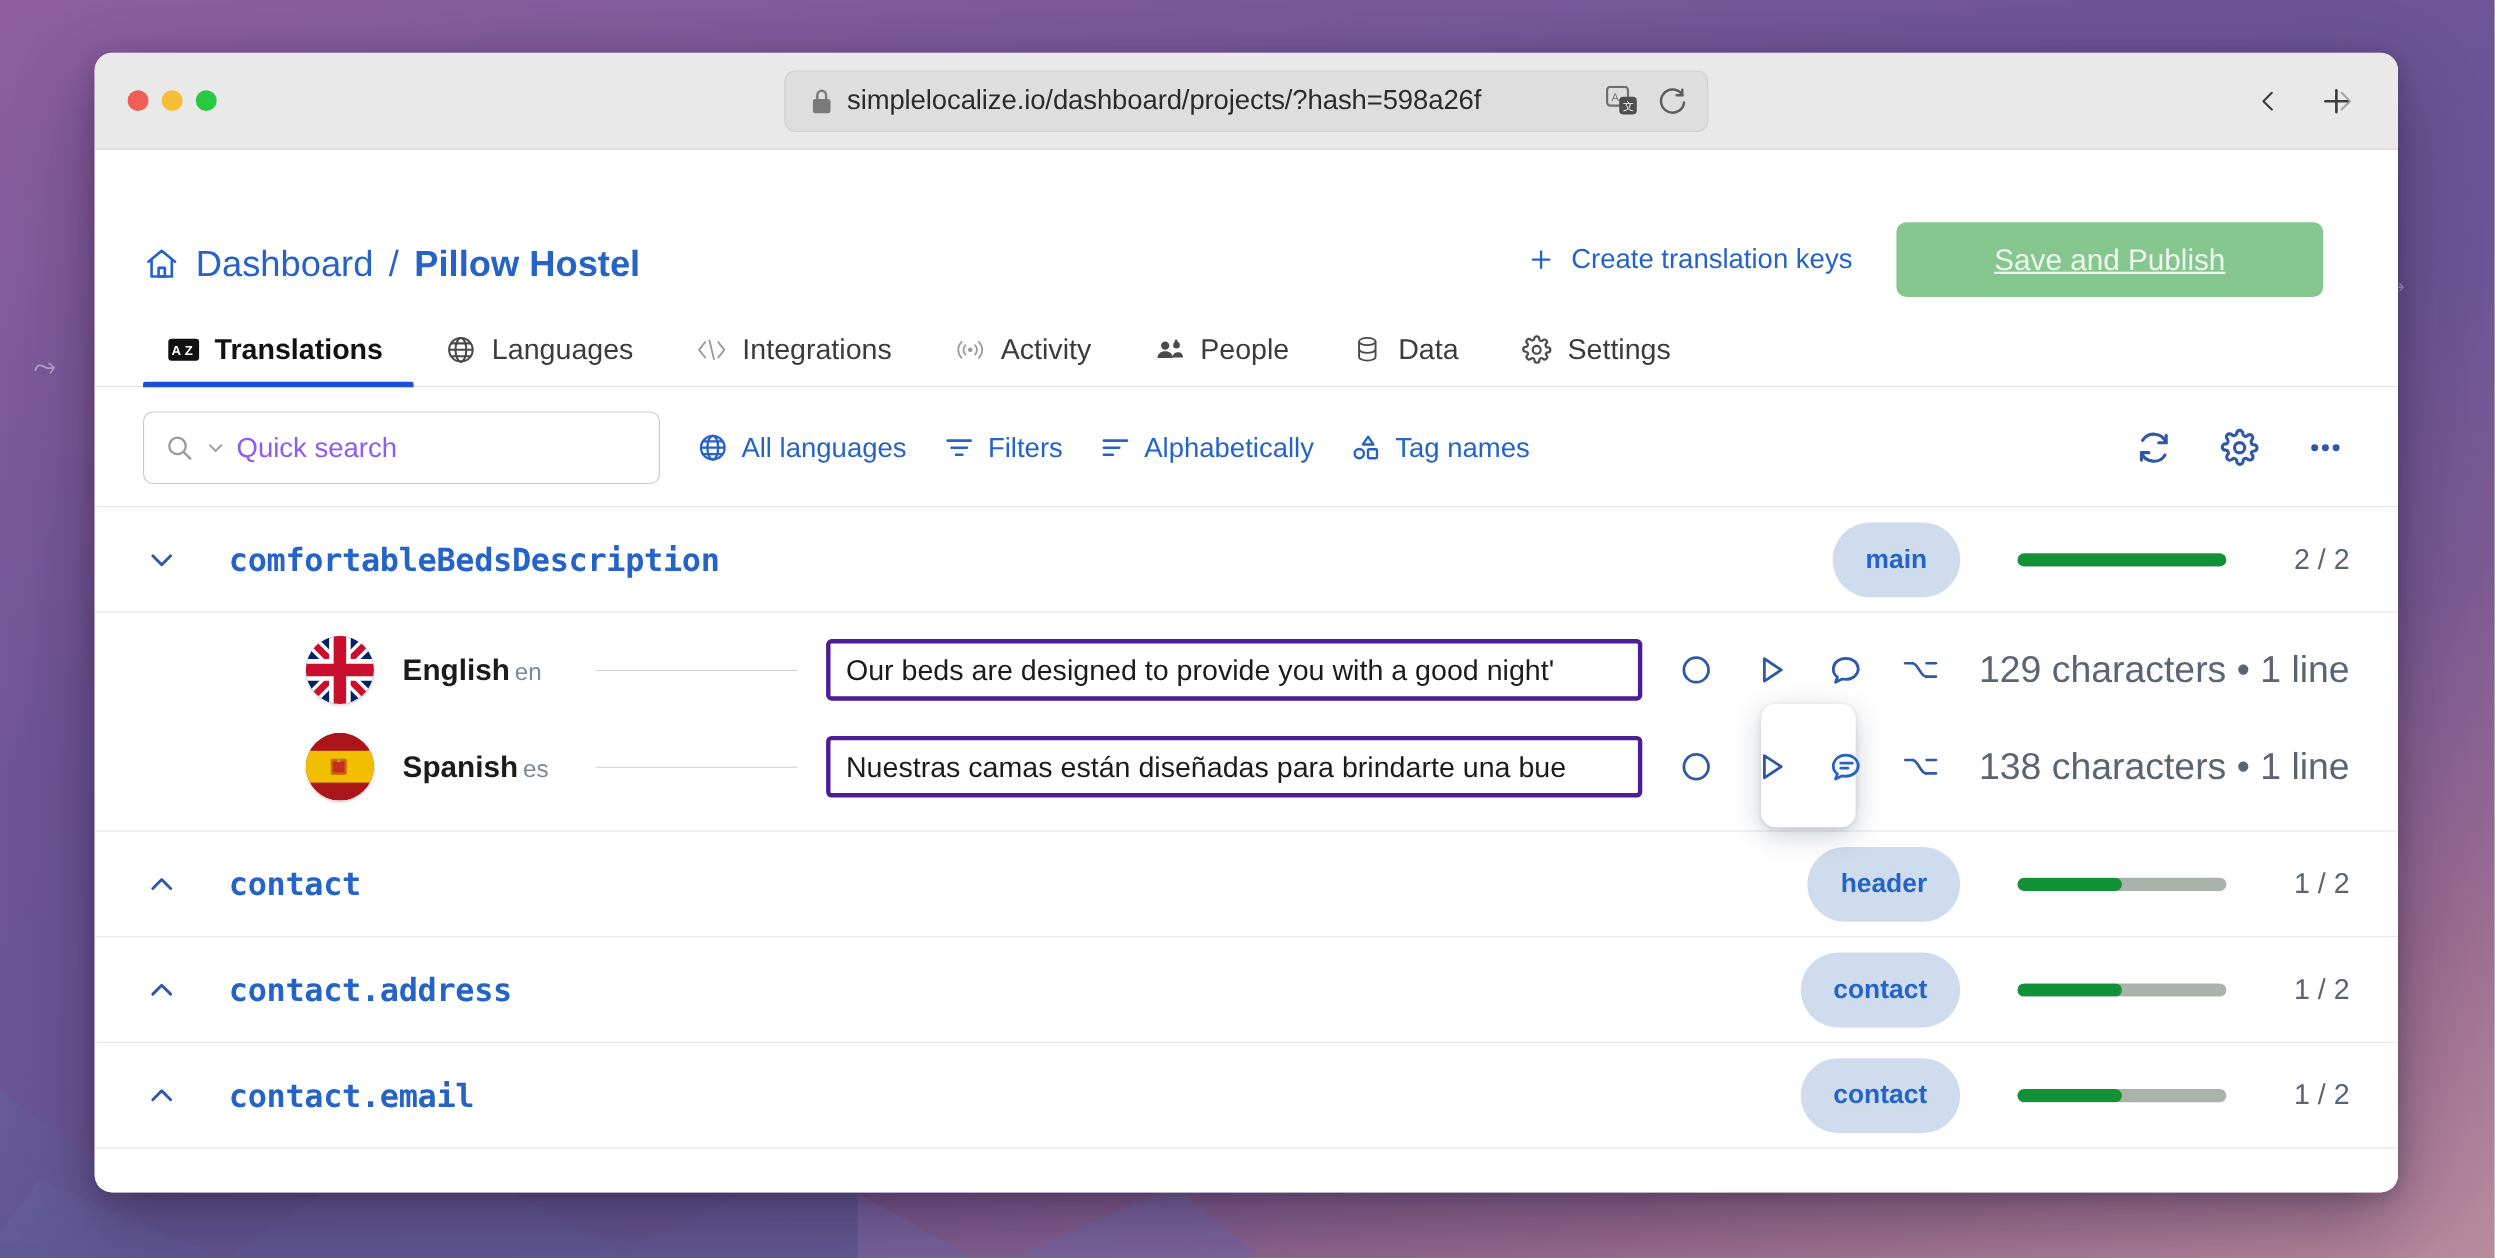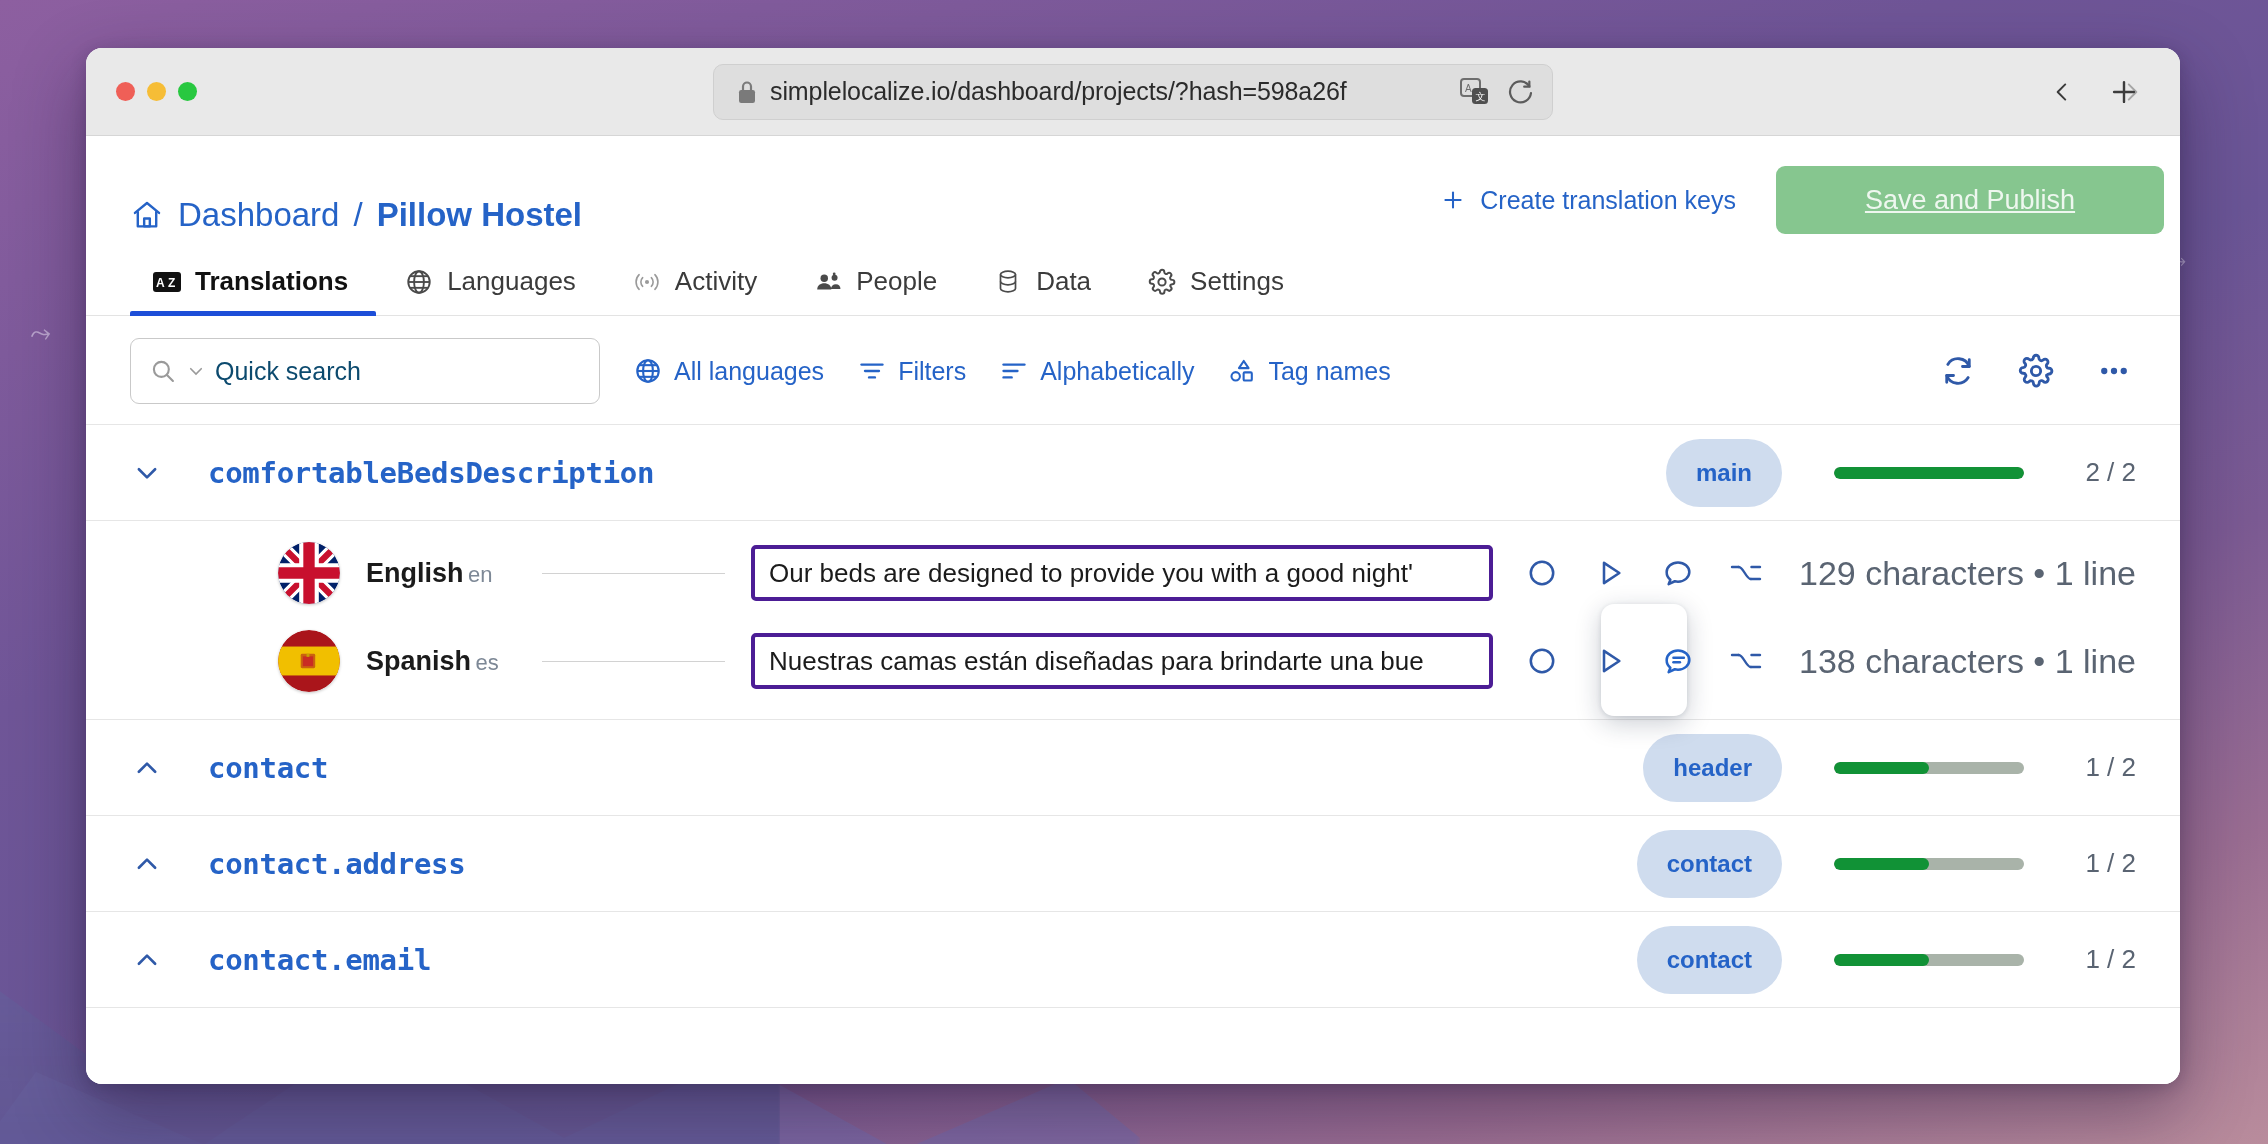--- a/index.html
+++ b/index.html
@@ -102,24 +102,25 @@
 
   .plusbtn {
     position: absolute; right: 34px; top: 50%; transform: translateY(-50%);
     width: 34px; height: 34px;
   }
 
   
   #appbody { flex: 1 1 auto; background: #ffffff; display: flex; flex-direction: column; min-height: 0; }
 
   #apphead {
-    padding: 30px 16px 0 44px;
+    padding: 30px 68px 0 44px;
     display: flex;
-    align-items: flex-end;
+    align-items: center;
     justify-content: space-between;
+    margin-top: 36px;
   }
   .breadcrumb {
     display: flex; align-items: center; gap: 14px;
     font-size: 33px; color: #2563c7; font-weight: 400;
     padding-top: 8px;
   }
   .breadcrumb .sep { color: #2563c7; }
   .breadcrumb .proj { font-weight: 700; }
 
   .headactions { display: flex; align-items: center; gap: 40px; }
@@ -178,21 +179,21 @@
   }
   .searchbox {
     width: 470px; height: 66px;
     border: 1px solid #c9c9c9;
     border-radius: 9px;
     display: flex; align-items: center;
     gap: 10px;
     padding: 0 18px;
     background: #fff;
   }
-  .searchbox .ph { color: #0c4a6e; font-size: 25px; }
+  .searchbox .ph { color: #8b5cf6; font-size: 25px; }
   .tbtn {
     display: flex; align-items: center; gap: 12px;
     color: #2563c7; font-size: 25px; font-weight: 400; cursor: pointer;
     white-space: nowrap;
   }
   .tbspace { flex: 1 1 auto; }
   .iconbtn { width: 44px; height: 44px; display: flex; align-items: center; justify-content: center; cursor: pointer; }
   .rightIcons { display: flex; align-items: center; gap: 34px; }
 
   
@@ -388,20 +389,30 @@
                 <circle cx="12" cy="12" r="9.2"></circle>
                 <ellipse cx="12" cy="12" rx="4.2" ry="9.2"></ellipse>
                 <line x1="2.8" y1="12" x2="21.2" y2="12"></line>
                 <line x1="4.2" y1="7" x2="19.8" y2="7"></line>
                 <line x1="4.2" y1="17" x2="19.8" y2="17"></line>
               </svg>
           </span>
           <span>Languages</span>
         </div>
 
+        <div class="tab">
+          <span class="ic">
+            <svg width="30" height="26" viewBox="0 0 30 26" fill="none" stroke="#9a9a9a" stroke-width="1.7" stroke-linecap="round" stroke-linejoin="round">
+                <polyline points="9 6 3.5 13 9 20"></polyline>
+                <line x1="13" y1="4.5" x2="17" y2="21.5"></line>
+                <polyline points="21 6 26.5 13 21 20"></polyline>
+              </svg>
+          </span>
+          <span>Integrations</span>
+        </div>
 
 
         <div class="tab">
           <span class="ic">
             <svg width="32" height="26" viewBox="0 0 32 26" fill="none" stroke="#9a9a9a" stroke-width="1.7" stroke-linecap="round">
                 <circle cx="16" cy="13" r="2.2" fill="#9a9a9a" stroke="none"></circle>
                 <path d="M11.4 8.4a6.4 6.4 0 0 0 0 9.2"></path>
                 <path d="M20.6 8.4a6.4 6.4 0 0 1 0 9.2"></path>
                 <path d="M7.6 5.2a11 11 0 0 0 0 15.6"></path>
                 <path d="M24.4 5.2a11 11 0 0 1 0 15.6"></path>

